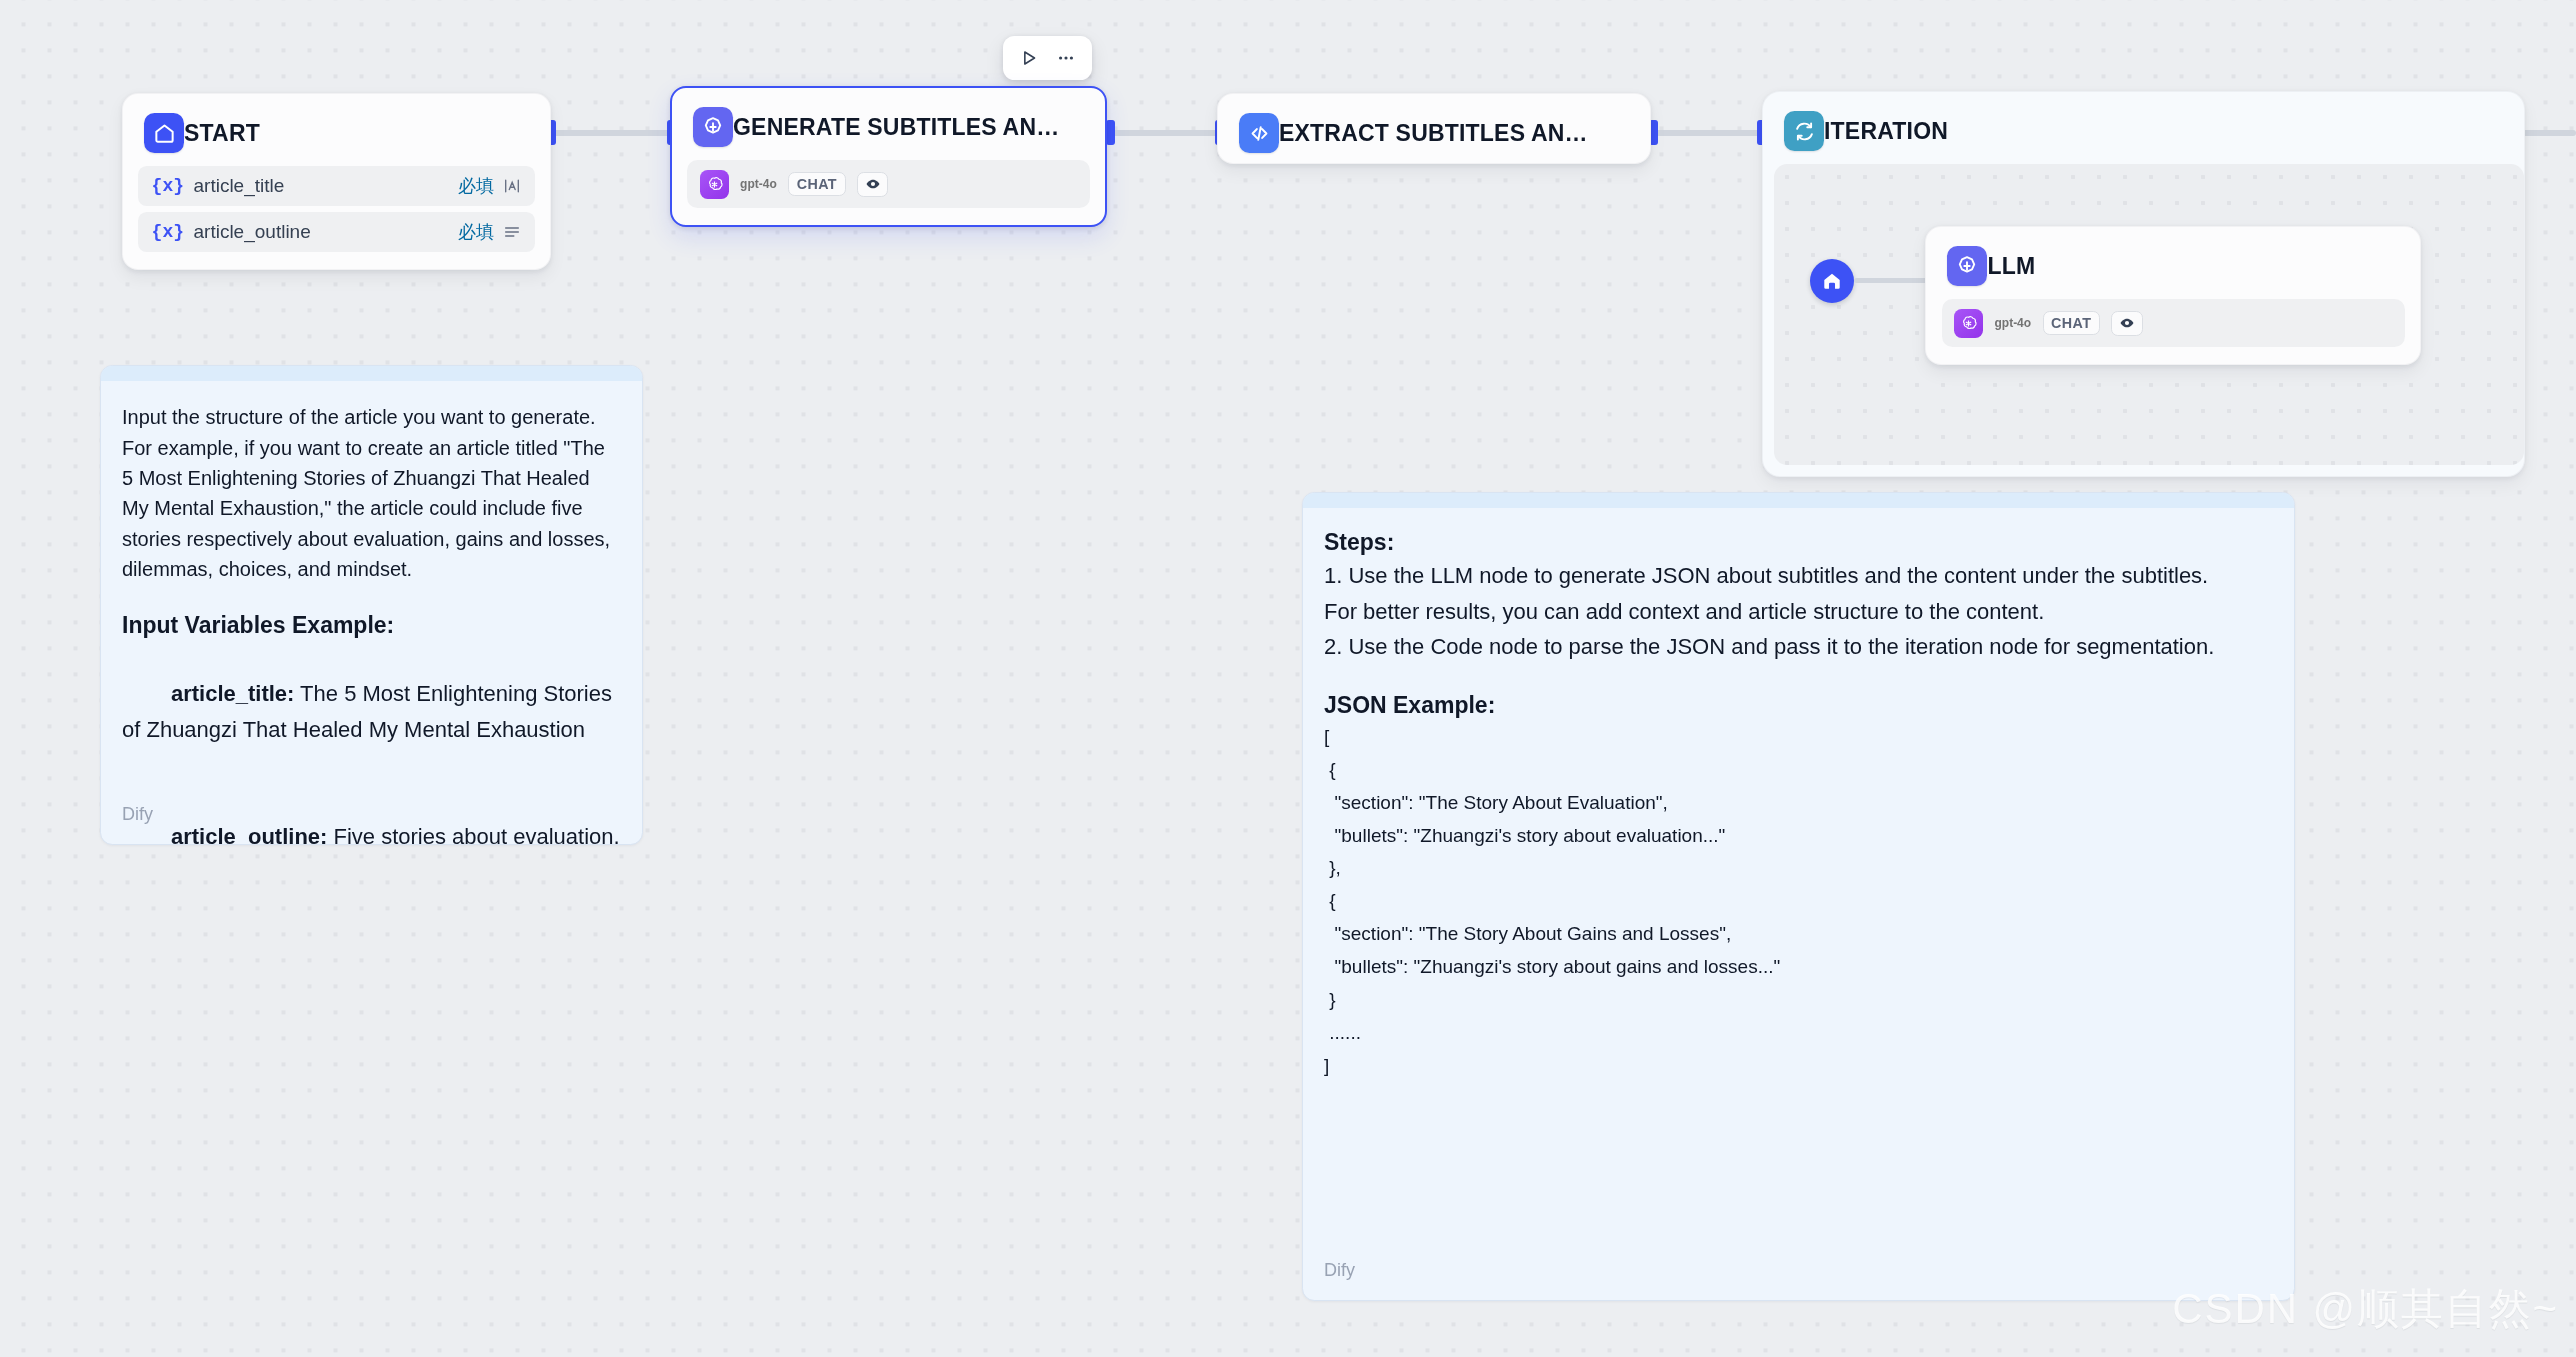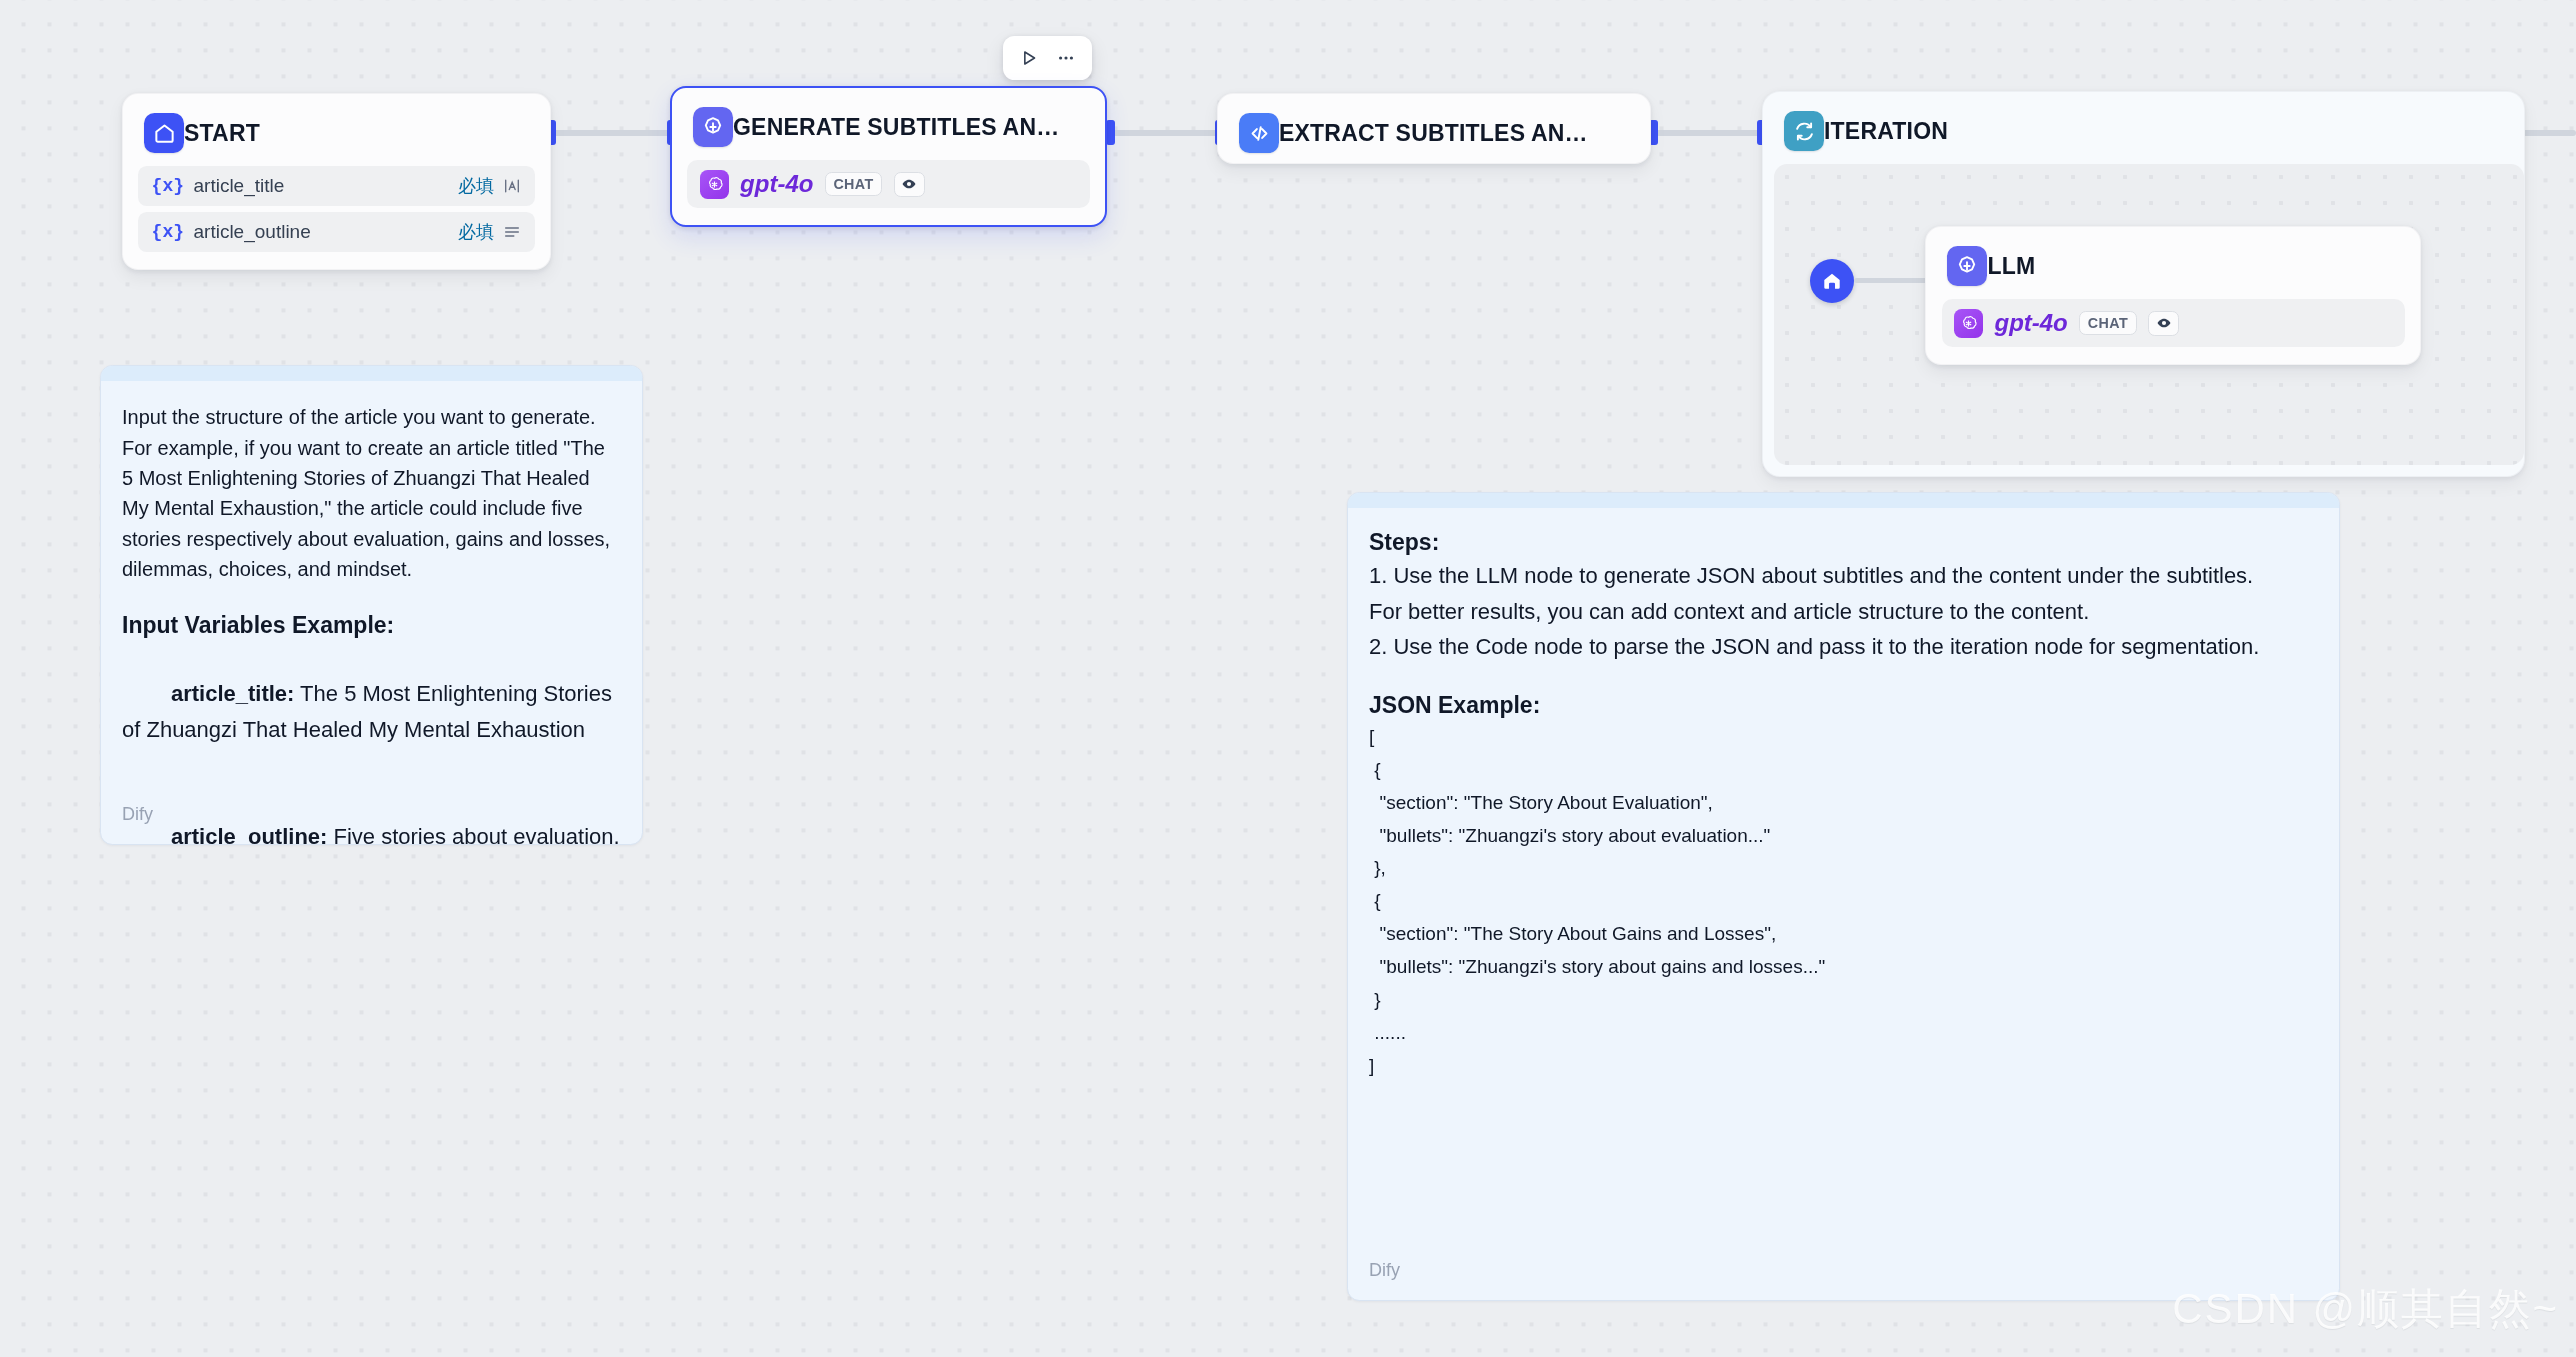--- a/index.html
+++ b/index.html
@@ -84,21 +84,21 @@
     height: 48px;
     display: flex; align-items: center; gap: 11.4px;
     padding: 0 12.4px;
   }
   .model-logo {
     width: 29px; height: 29px; border-radius: 7.6px;
     background: linear-gradient(140deg,#a855f7,#9333ea);
     display:flex; align-items:center; justify-content:center;
     flex: 0 0 auto;
   }
-  .model-name { font-size: 24px; font-weight: 700; color: #6d28d9; font-style: italic; }
+  .model-name { font-size: 12px; font-weight: 700; color: #737373; }
   .badge-chat {
     border: 1px solid #dcdfe4; background: #fbfbfc;
     border-radius: 6.7px; padding: 2.9px 7.6px;
     font-size: 14.3px; font-weight: 600; color: #5b6478; letter-spacing: 0.4px;
   }
   .badge-eye {
     border: 1px solid #dcdfe4; background: #fbfbfc;
     border-radius: 6.7px; padding: 3.8px 6.7px;
     display:flex; align-items:center;
   }
@@ -383,21 +383,21 @@
       <div class="note-line">
         <span class="note-bold">article_title:</span><span> The 5 Most Enlightening Stories of Zhuangzi That Healed My Mental Exhaustion</span>
       </div>
       <div class="note-line">
         <span class="note-bold">article_outline:</span><span> Five stories about evaluation, gains and losses, dilemmas, choices, and mindset</span>
       </div>
       <div class="note-footer">Dify</div>
     </div>
   </div>
 
-  <div class="note" style="left:1302px; top:492px; width:993px; height:809px;margin-left:45px;">
+  <div class="note" style="left:1302px; top:492px; width:993px; height:809px;">
     <div class="note-strip"></div>
     <div class="note-body">
       <div class="note-h">Steps:</div>
       <div class="note-line">1. Use the LLM node to generate JSON about subtitles and the content under the subtitles.</div>
       <div class="note-line">For better results, you can add context and article structure to the content.</div>
       <div class="note-line">2. Use the Code node to parse the JSON and pass it to the iteration node for segmentation.</div>
       <div class="note-gap"></div>
       <div class="note-h">JSON Example:</div>
       <div class="note-code">[
  {

